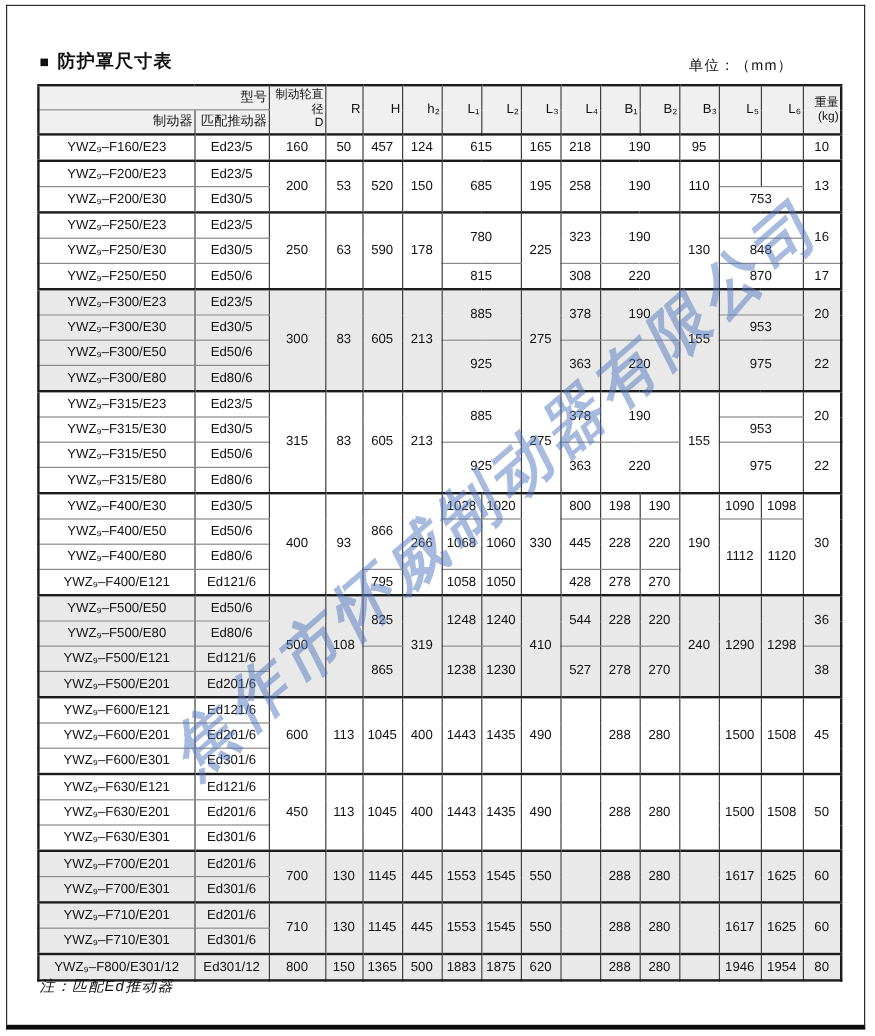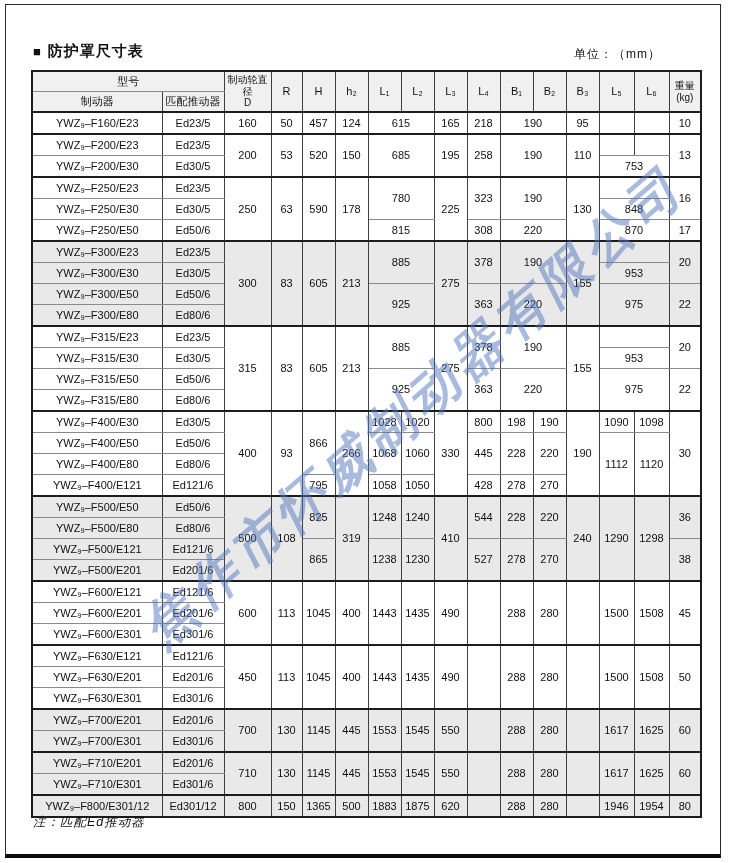--- a/index.html
+++ b/index.html
@@ -29,21 +29,21 @@
     font-size:11px;line-height:1.1;
     border:2px solid #1c1c1c;
   }
   .dim th,.dim td{
     border-left:1px solid #3f3f3f;border-right:1px solid #3f3f3f;
     border-top:1px solid #8a8a8a;border-bottom:1px solid #8a8a8a;
     text-align:center;vertical-align:middle;
     padding:0 1px;overflow:hidden;white-space:nowrap;
     background:#fff;height:20px;font-weight:normal;
   }
-  .dim thead th{background:#f0f0f0;height:19px;}
+  .dim thead th{background:#f0f0f0;height:19px;text-align:right;}
   .dim thead th.two-line{white-space:pre-line;font-size:10px;line-height:1.15;}
   .dim tr.gs td,.dim tr.gs th{border-top:2px solid #1c1c1c;}
   .dim thead tr:first-child th{border-top:2px solid #1c1c1c;}
   .dim tr.shaded td{background:#e9e9e9;}
   .note-line{
     position:absolute;left:33px;top:814px;font-size:12.5px;letter-spacing:1px;font-style:italic;
   }
   .watermark{
     position:absolute;left:413px;top:408px;
     transform:translate(-50%,-50%) rotate(-41deg);

